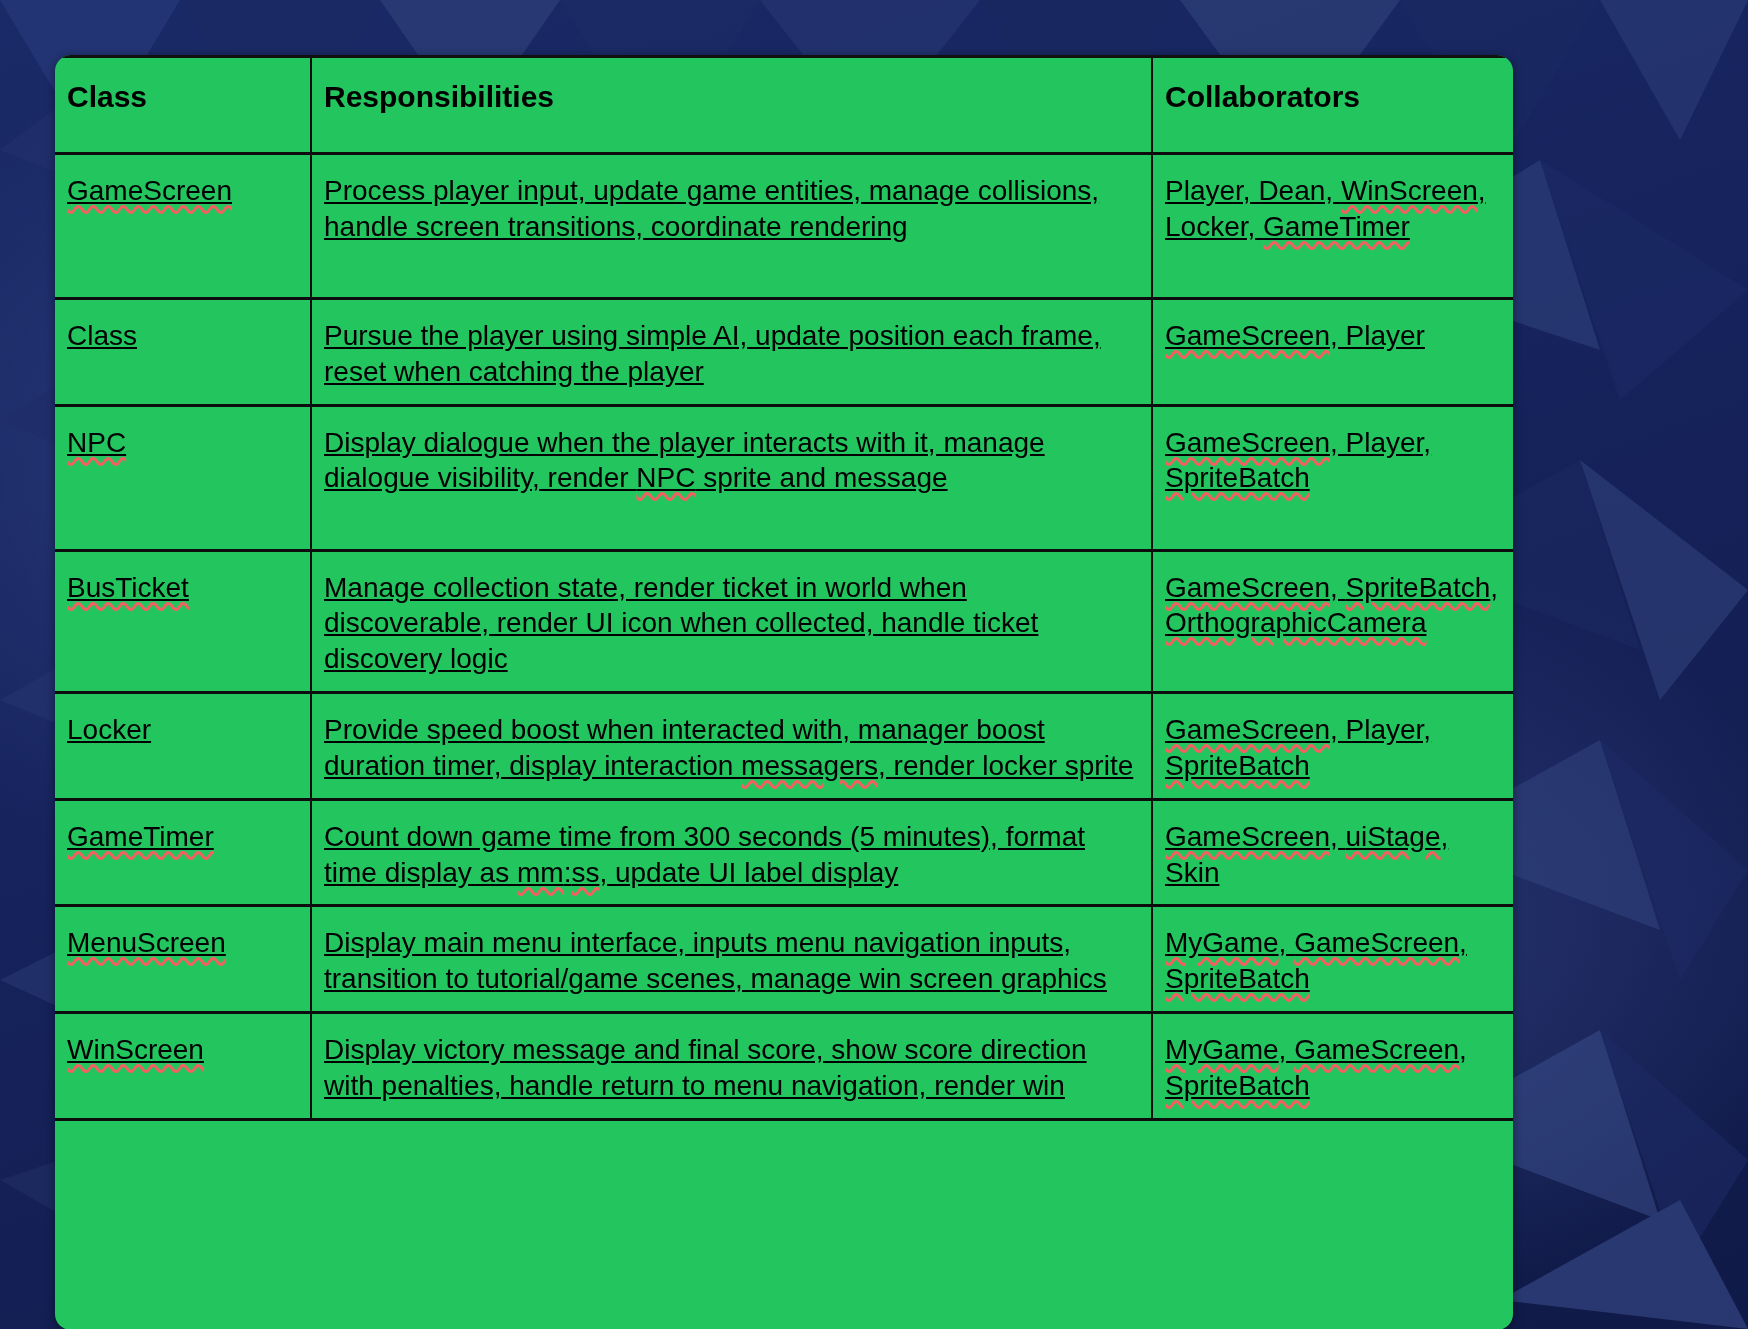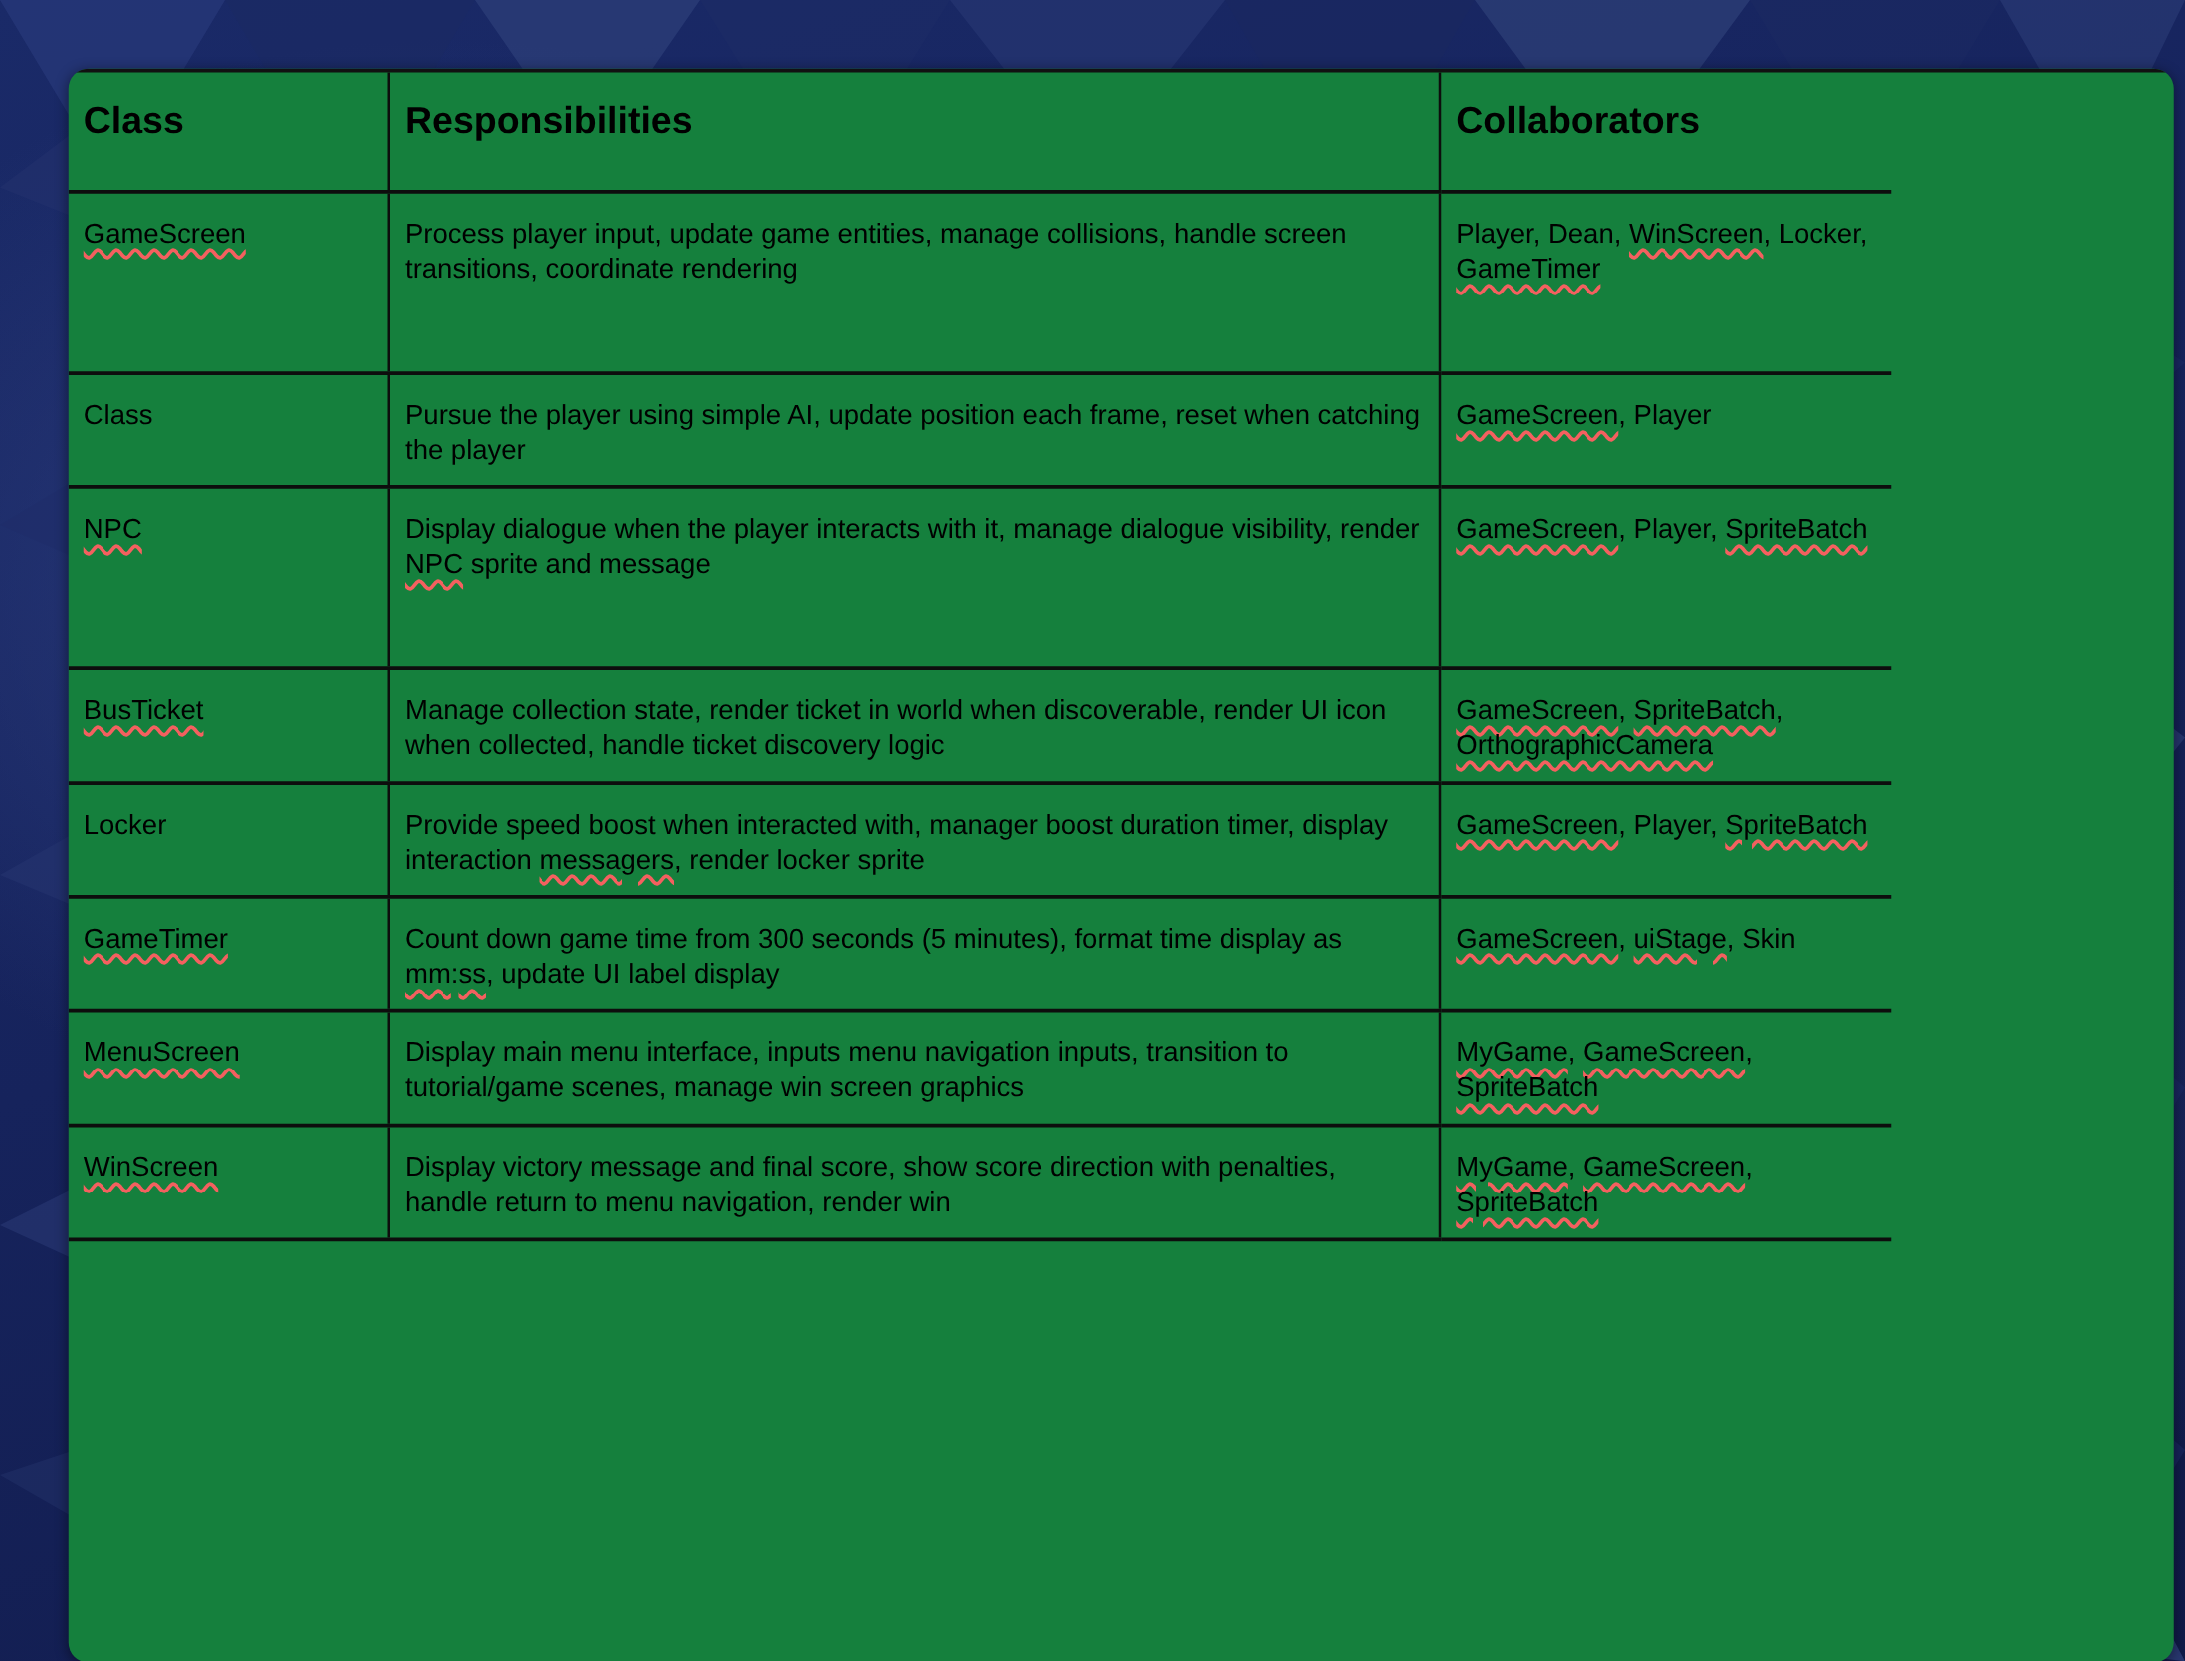--- a/index.html
+++ b/index.html
@@ -36,23 +36,23 @@
     inset: 0;
     width: 100%;
     height: 100%;
   }
 
   
   #card {
     position: absolute;
     left: 55px;
     top: 55px;
-    width: 1684px;
+    width: 1458px;
     height: 1275px;
-    background: #15803d;
+    background: #22c55e;
     border-radius: 16px;
     overflow: hidden;
     box-shadow: 0 2px 10px rgba(0,0,0,0.45);
   }
   #card::before {
     content: "";
     position: absolute;
     left: 0; right: 0; top: 0;
     height: 3px;
     background: #111111;
@@ -80,22 +80,23 @@
   table.crc th:last-child, table.crc td:last-child { border-right: none; }
 
   table.crc thead th {
     font-size: 30px;
     font-weight: bold;
     height: 60px;
     padding-top: 20px;
     border-bottom: 3px solid #0d0d0d;
   }
   table.crc tbody td {
-    font-size: 22px;
+    font-size: 28px;
     font-weight: normal;
+    text-decoration: underline;
   }
 
   
   tr[data-h="tall"]  td { height: 110px; }
   tr[data-h="mid"]   td { height: 52px;  }
   tr[data-h="short"] td { height: 36px;  }
 
   
   .sp {
     text-decoration: underline wavy #f4605f;

